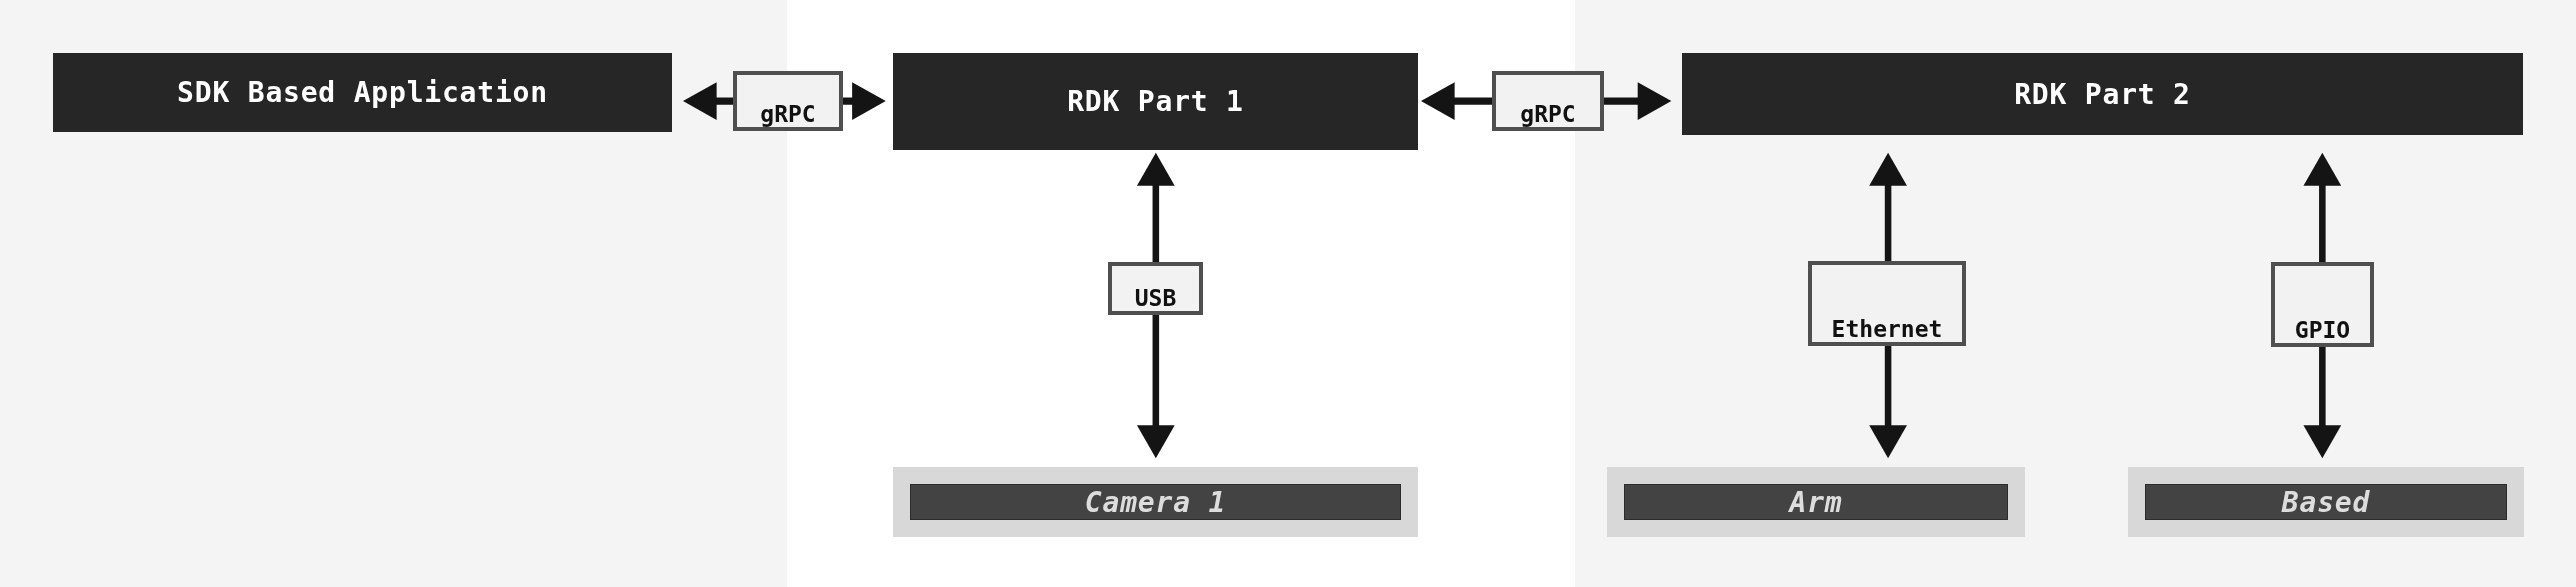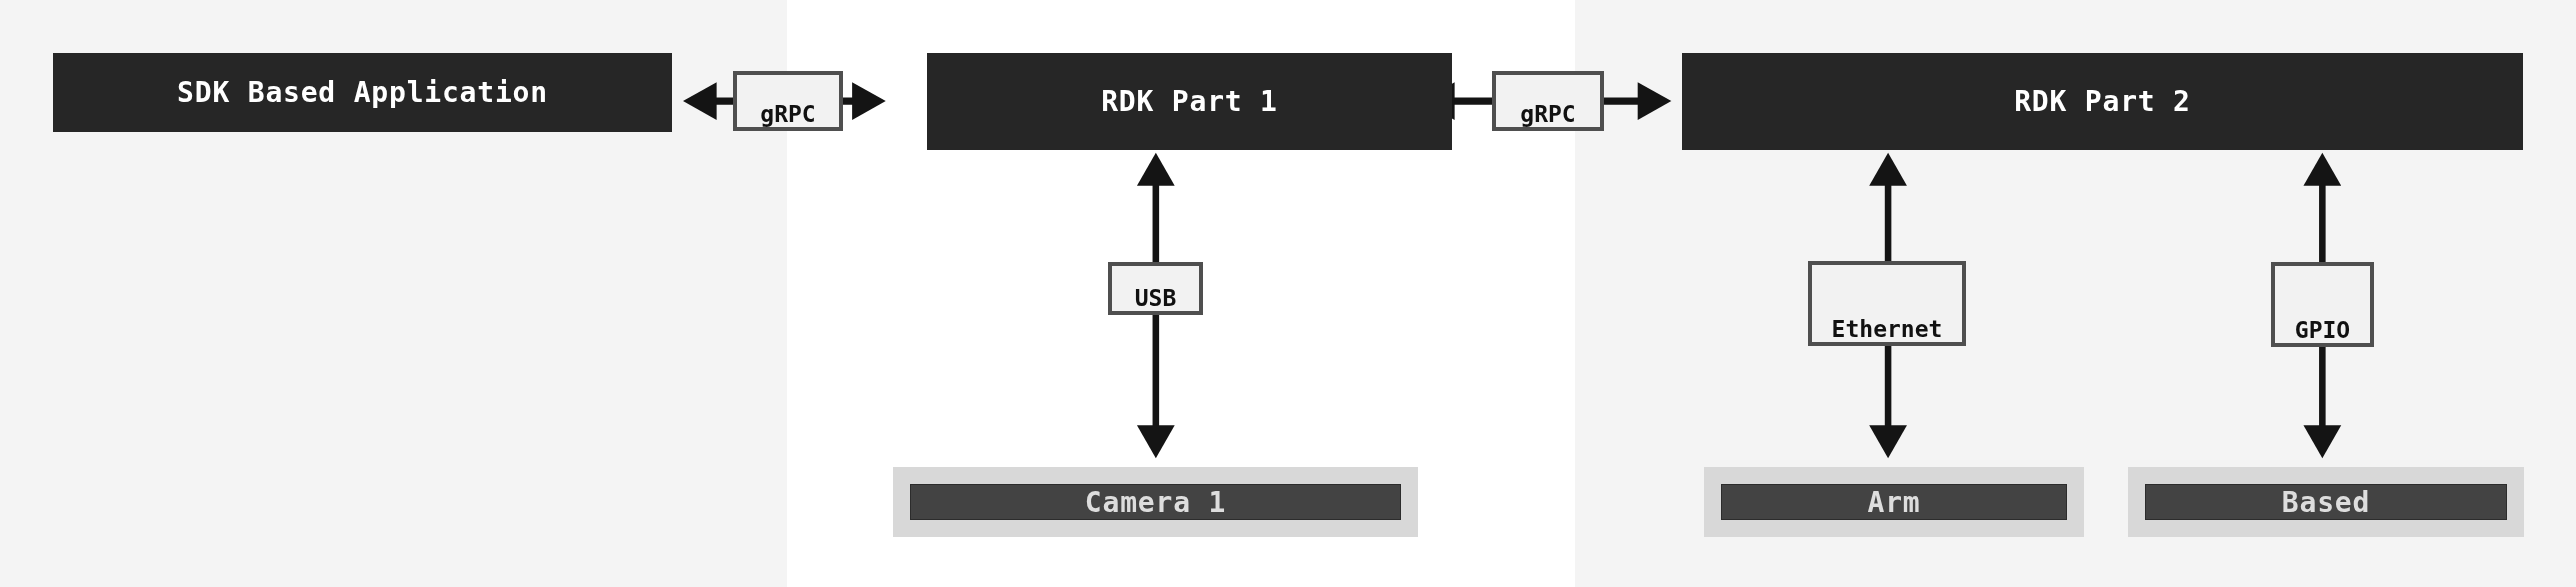--- a/index.html
+++ b/index.html
@@ -26,21 +26,21 @@
     position:absolute; display:flex; align-items:center; justify-content:center;
     background:var(--node-dark); color:var(--node-text);
     font-size:28px; font-weight:700; letter-spacing:0.8px; white-space:nowrap;
   }
   .label-box{
     position:absolute; display:flex; align-items:flex-end; justify-content:center;
     background:var(--label-bg); border:4.1px solid var(--label-border);
     color:var(--label-text); font-size:23px; font-weight:700; white-space:nowrap;
   }
   .device{
-    position:absolute; background:var(--device-frame); padding:17px;
+    position:absolute; background:var(--device-frame); padding:17px;font-style:italic;
   }
   .device-inner{
     width:100%; height:100%; display:flex; align-items:center; justify-content:center;
     background:var(--device-fill); border:1.6px solid #2c2c2c;
     color:var(--device-text); font-size:28px; font-weight:700; letter-spacing:0.8px; white-space:nowrap;
   }
 </style>
 </head>
 <body>
 
@@ -74,24 +74,24 @@
     <g>
       <line x1="2829" y1="223" x2="2829" y2="521" stroke-width="8"></line>
       <polygon points="2829,186 2806,226 2852,226"></polygon>
       <polygon points="2829,558 2806,518 2852,518"></polygon>
     </g>
   </svg>
 
   <div class="node" style="left:53px; top:53px; width:619px; height:79px;">
     <span>SDK Based Application</span>
   </div>
-  <div class="node" style="left:893px; top:53px; width:525px; height:97px;margin-left:34px;">
+  <div class="node" style="left:893px; top:53px; width:525px; height:97px;">
     <span>RDK Part 1</span>
   </div>
-  <div class="node" style="left:1682px; top:53px; width:841px; height:97px;text-align:right;">
+  <div class="node" style="left:1682px; top:53px; width:841px; height:82px;text-align:right;">
     <span>RDK Part 2</span>
   </div>
 
   <div class="label-box" style="left:733px; top:71px; width:110px; height:60px;">
     <span>gRPC</span>
   </div>
   <div class="label-box" style="left:1492px; top:71px; width:112px; height:60px;">
     <span>gRPC</span>
   </div>
   <div class="label-box" style="left:1108px; top:262px; width:95px; height:53px;">
@@ -102,21 +102,21 @@
   </div>
   <div class="label-box" style="left:1808px; top:261px; width:158px; height:85px;">
     <span>Ethernet</span>
   </div>
 
   <div class="device" style="left:893px; top:467px; width:525px; height:70px;">
     <div class="device-inner">
       <span>Camera 1</span>
     </div>
   </div>
-  <div class="device" style="left:1704px; top:467px; width:380px; height:70px;">
+  <div class="device" style="left:1607px; top:467px; width:418px; height:70px;">
     <div class="device-inner">
       <span>Arm</span>
     </div>
   </div>
   <div class="device" style="left:2128px; top:467px; width:396px; height:70px;">
     <div class="device-inner">
       <span>Based</span>
     </div>
   </div>
 

